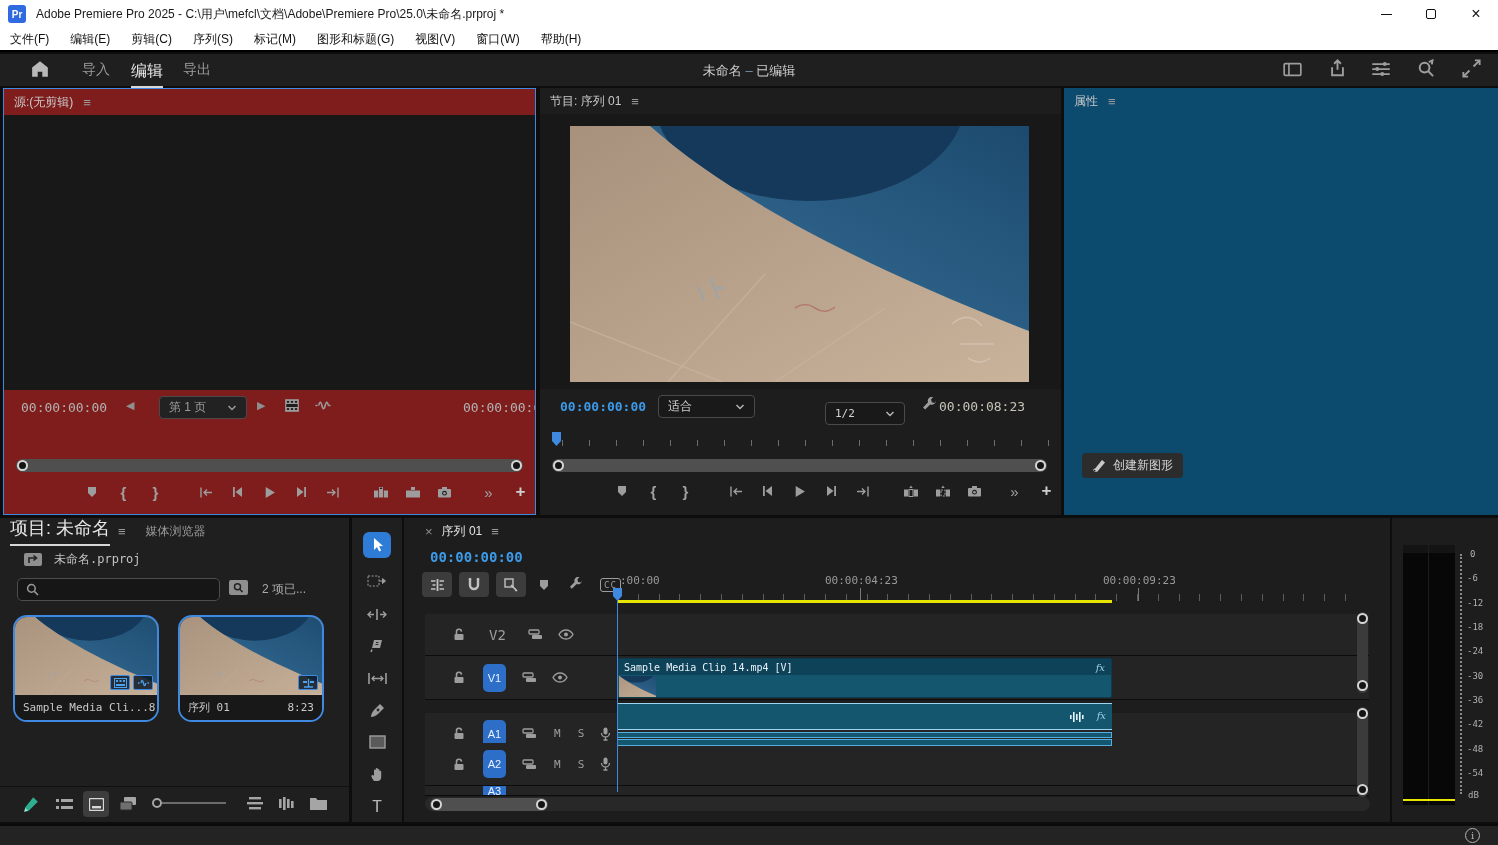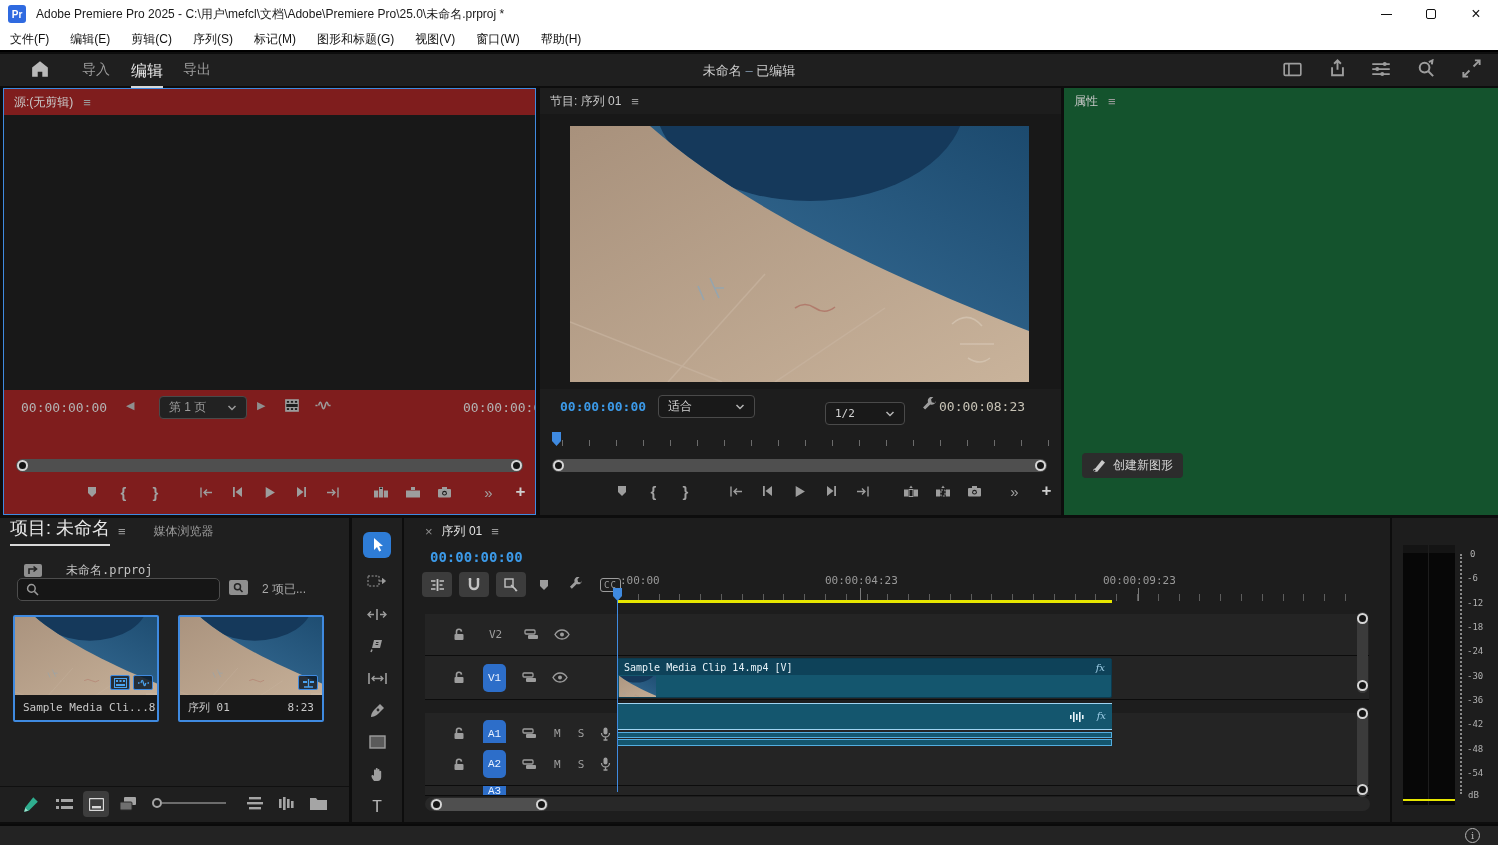--- a/index.html
+++ b/index.html
@@ -17,29 +17,29 @@
   .dd{position:absolute;display:flex;align-items:center;justify-content:space-between;background:#222;
       border:1px solid #4a4a4a;border-radius:4px;height:23px;padding:0 9px;font-size:12px;color:#bdbdbd}
   .sbar{position:absolute;height:13px;background:#4f4f4f;border-radius:7px}
   .sdot{position:absolute;top:1px;width:11px;height:11px;border-radius:50%;background:#141414;border:2px solid #d6d6d6}
   .transport{position:absolute;display:flex;align-items:center;color:#a2a2a2}
   .ti{width:31px;text-align:center;font-size:13px;display:flex;justify-content:center;align-items:center;height:22px}
   .ti svg{display:block}
   .brace{font-size:15px;color:#a2a2a2;font-weight:bold}
   .tab-active{color:#e8e8e8;border-bottom:2px solid #d8d8d8;padding-bottom:4px}
   .tab-idle{color:#9a9a9a}
-  .card{position:absolute;width:146px;height:107px;border:2px solid #3f8ae0;border-radius:2px;background:#141414;overflow:hidden}
+  .card{position:absolute;width:146px;height:107px;border:2px solid #3f8ae0;border-radius:14px;background:#141414;overflow:hidden}
   .cardlabel{position:absolute;left:0;right:0;bottom:0;height:25px;background:#181818;display:flex;justify-content:space-between;
              align-items:center;padding:0 8px;font-size:11px;color:#c9c9c9}
   .badge{width:20px;height:15px;border:1px solid #3f8ae0;border-radius:2px;background:rgba(10,25,40,.85);
          display:flex;align-items:center;justify-content:center}
   .toolbtn{position:absolute;left:11px;width:28px;height:26px;display:flex;align-items:center;justify-content:center;color:#9d9d9d}
   .trow{position:absolute;left:21px;right:21px;border-bottom:1px solid #0c0c0c;background:#242424;display:flex;align-items:center}
   .tbadge{width:23px;height:28px;border-radius:5px;background:#2d6ec9;color:#eaf2ff;display:flex;align-items:center;
-          justify-content:center;font-size:11px;font-family:Liberation Mono, monospace}
+          justify-content:center;font-size:11px;font-family:Liberation Sans, sans-serif}
   .tbtn{width:30px;height:25px;border-radius:4px;display:flex;align-items:center;justify-content:center;color:#c2c2c2}
   .tbtn.on{background:#3c3c3c}
   .scale-label{position:absolute;font-size:9px;color:#b0b0b0;font-family:"DejaVu Sans Mono",monospace}
   .wbtn{position:absolute;top:0;width:44px;height:28px;display:flex;align-items:center;justify-content:center}
   svg.ic{fill:#9d9d9d}
   svg.ic .st{fill:none;stroke:#9d9d9d;stroke-width:1.4}
 </style>
 </head>
 <body>
 
@@ -354,42 +354,42 @@
           <rect x="5" y="1" width="5" height="2.5"></rect>
           <circle cx="7.5" cy="7.2" r="2.4" fill="#1d1d1d"></circle>
           <circle cx="7.5" cy="7.2" r="1.3"></circle>
         </svg>
       </div>
     <div class="ti" style="margin-left:8px;font-size:15px">»</div>
     <div class="ti" style="font-size:17px;color:#cfcfcf;font-weight:bold">+</div>
   </div>
 </div>
 
-<div class="panel" style="left:1064px;top:88px;width:434px;height:427px;background:#14532d">
+<div class="panel" style="left:1064px;top:88px;width:434px;height:427px;background:#0c4a6e">
   <div class="phead">
     <span>属性</span>
     <span class="ham">≡</span>
   </div>
   <div class="abs" style="left:18px;top:365px;height:25px;padding:0 10px;background:#2c2c2c;border-radius:4px;display:flex;align-items:center;gap:7px">
     <svg class="ic" width="14" height="13" viewBox="0 0 14 13">
         <path d="M2 11 10 1l3 2.5L5 13z" fill="#c9c9c9"></path>
         <circle cx="3" cy="11.2" r="1.8" fill="#c9c9c9"></circle>
         <path d="M1 13l3-1-2-1.6z" fill="#1d1d1d"></path>
       </svg>
     <span style="color:#d6d6d6">创建新图形</span>
   </div>
 </div>
 
 <div class="panel" style="left:0;top:518px;width:349px;height:304px;background:#1f1f1f;overflow:hidden">
   <div class="phead" style="gap:8px">
     <span class="tab-active" style="font-size:18px">项目: 未命名</span>
     <span class="ham">≡</span>
-    <span class="tab-idle" style="margin-left:20px">媒体浏览器</span>
-  </div>
-  <div class="abs" style="left:24px;top:44px;display:flex;align-items:center;gap:24px">
+    <span class="tab-idle" style="margin-left:12px">媒体浏览器</span>
+  </div>
+  <div class="abs" style="left:24px;top:33px;display:flex;align-items:center;gap:12px">
     <svg width="18px" height="13" viewBox="0 0 18 13">
         <rect width="18" height="13" rx="2" fill="#8f8f8f"></rect>
         <path d="M5 10V5h7M9.5 2.5 12.5 5 9.5 7.5" fill="none" stroke="#222" stroke-width="1.6"></path>
       </svg>
     <span class="mono" style="color:#c3c3c3;font-size:12px">未命名.prproj</span>
   </div>
   <div class="abs" style="left:17px;top:60px;width:203px;height:23px;background:#161616;border:1px solid #4d4d4d;border-radius:5px;display:flex;align-items:center;padding:0 8px;gap:7px">
     <svg width="13" height="13" viewBox="0 0 13 13">
         <circle cx="5.4" cy="5.4" r="3.8" fill="none" stroke="#9a9a9a" stroke-width="1.5"></circle>
         <path d="M8.4 8.4 12 12" stroke="#9a9a9a" stroke-width="1.5"></path>
@@ -594,21 +594,21 @@
   <svg class="abs" style="left:209px;top:70px" width="9" height="13" viewBox="0 0 9 13">
       <path d="M0 0h9v8L4.5 13 0 8z" fill="#3f8ae0"></path>
     </svg>
   <div class="abs" style="left:213px;top:82px;width:1px;height:192px;background:#3f8ae0;z-index:6"></div>
 
   <div class="trow" style="top:96px;height:42px">
     <svg class="ic" style="margin-left:28px" width="12" height="13" viewBox="0 0 12 13">
         <rect x="1.5" y="6" width="9" height="6" rx="1"></rect>
         <path d="M3.5 6V4a2.5 2.5 0 0 1 5-.4" fill="none" stroke="#9d9d9d" stroke-width="1.6"></path>
       </svg>
-    <span class="mono" style="margin-left:24px;color:#9d9d9d;font-size:11px">V2</span>
+    <span class="mono" style="margin-left:24px;color:#9d9d9d;font-size:14px">V2</span>
     <svg class="ic" style="margin-left:22px" width="15" height="11" viewBox="0 0 15 11">
         <rect x="1" y="1" width="10" height="4" rx="1" fill="none" stroke="#9d9d9d" stroke-width="1.3"></rect>
         <rect x="4" y="6" width="10" height="4" rx="1" fill="#9d9d9d"></rect>
       </svg>
     <svg class="ic" style="margin-left:15px" width="16" height="11" viewBox="0 0 16 11">
         <path d="M1 5.5C3 2 5.5 1 8 1s5 1 7 4.5C13 9 10.5 10 8 10S3 9 1 5.5z" fill="none" stroke="#9d9d9d" stroke-width="1.4"></path>
         <circle cx="8" cy="5.5" r="2"></circle>
       </svg>
   </div>
 

